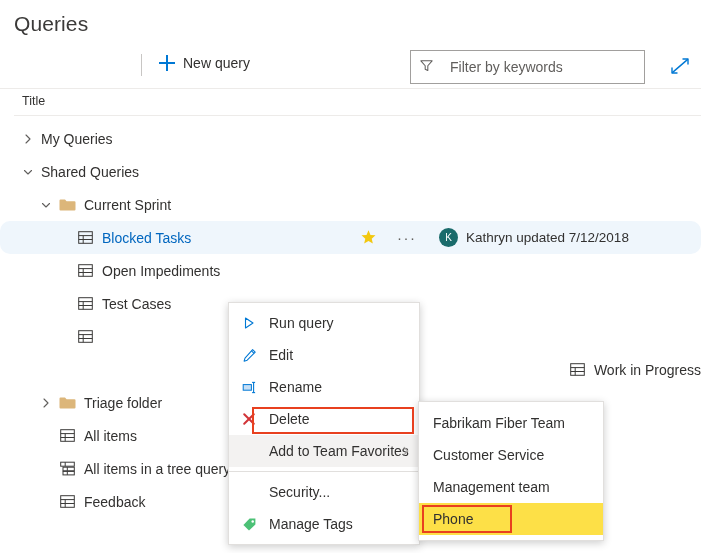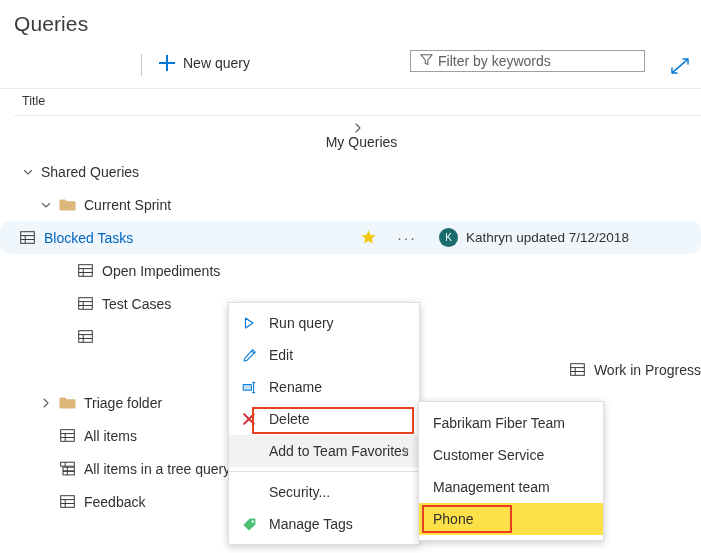--- a/index.html
+++ b/index.html
@@ -109,28 +109,28 @@
   .new-query-label {
     font-size: 14px;
     color: #323130;
   }
 
   .filter-box {
     position: absolute;
     left: 410px;
     top: 50px;
     width: 235px;
-    height: 22px;
+    height: 34px;
     border: 1px solid #a19f9d;
     background: #fff;
     box-sizing: border-box;
     display: flex;
     align-items: center;
     padding: 0 8px;
-    gap: 4px;
+    gap: 16px;
   }
   .filter-placeholder {
     font-size: 14px;
     color: #605e5c;
   }
   .expand-btn {
     position: absolute;
     left: 668px;
     top: 54px;
     width: 24px;
@@ -380,21 +380,21 @@
 
   <div class="header-rule"></div>
 
   <div class="col-header">
     <div class="col-title">Title</div>
   </div>
   <div class="col-rule"></div>
 
   <div class="tree">
 
-    <div class="row" style="padding-left:22px;flex-direction:column;">
+    <div class="row" style="padding-left:22px;">
       <span class="chev">
         <svg width="12" height="12" viewBox="0 0 12 12">
             <path d="M4 2 L8 6 L4 10" fill="none" stroke="#605e5c" stroke-width="1.1" stroke-linecap="round" stroke-linejoin="round"></path>
           </svg>
       </span>
       <span class="row-label">My Queries</span>
     </div>
 
     <div class="row" style="padding-left:22px;">
       <span class="chev">
@@ -412,21 +412,21 @@
           </svg>
       </span>
       <span class="icon-box">
         <svg width="17" height="14" viewBox="0 0 17 14">
           <path d="M0.5 2.5 A1 1 0 0 1 1.5 1.5 L6 1.5 L7.6 3.2 L15.5 3.2 A1 1 0 0 1 16.5 4.2 L16.5 11.5 A1 1 0 0 1 15.5 12.5 L1.5 12.5 A1 1 0 0 1 0.5 11.5 Z" fill="#dcb67a"></path>
         </svg>
       </span>
       <span class="row-label">Current Sprint</span>
     </div>
 
-    <div class="row selected" style="border-radius:10px;">
+    <div class="row selected" style="padding-left:58px;border-radius:10px;">
       <span class="chev empty"></span>
       <span class="icon-box">
         <svg width="15" height="15" viewBox="0 0 15 15">
           <rect x="0.7" y="1.7" width="13.6" height="11.6" fill="none" stroke="#3b3a39" stroke-width="1"></rect>
           <line x1="0.7" y1="5.6" x2="14.3" y2="5.6" stroke="#3b3a39" stroke-width="1"></line>
           <line x1="0.7" y1="9.5" x2="14.3" y2="9.5" stroke="#3b3a39" stroke-width="1"></line>
           <line x1="5.2" y1="5.6" x2="5.2" y2="13.3" stroke="#3b3a39" stroke-width="1"></line>
         </svg>
       </span>
       <span class="row-label link">Blocked Tasks</span>

